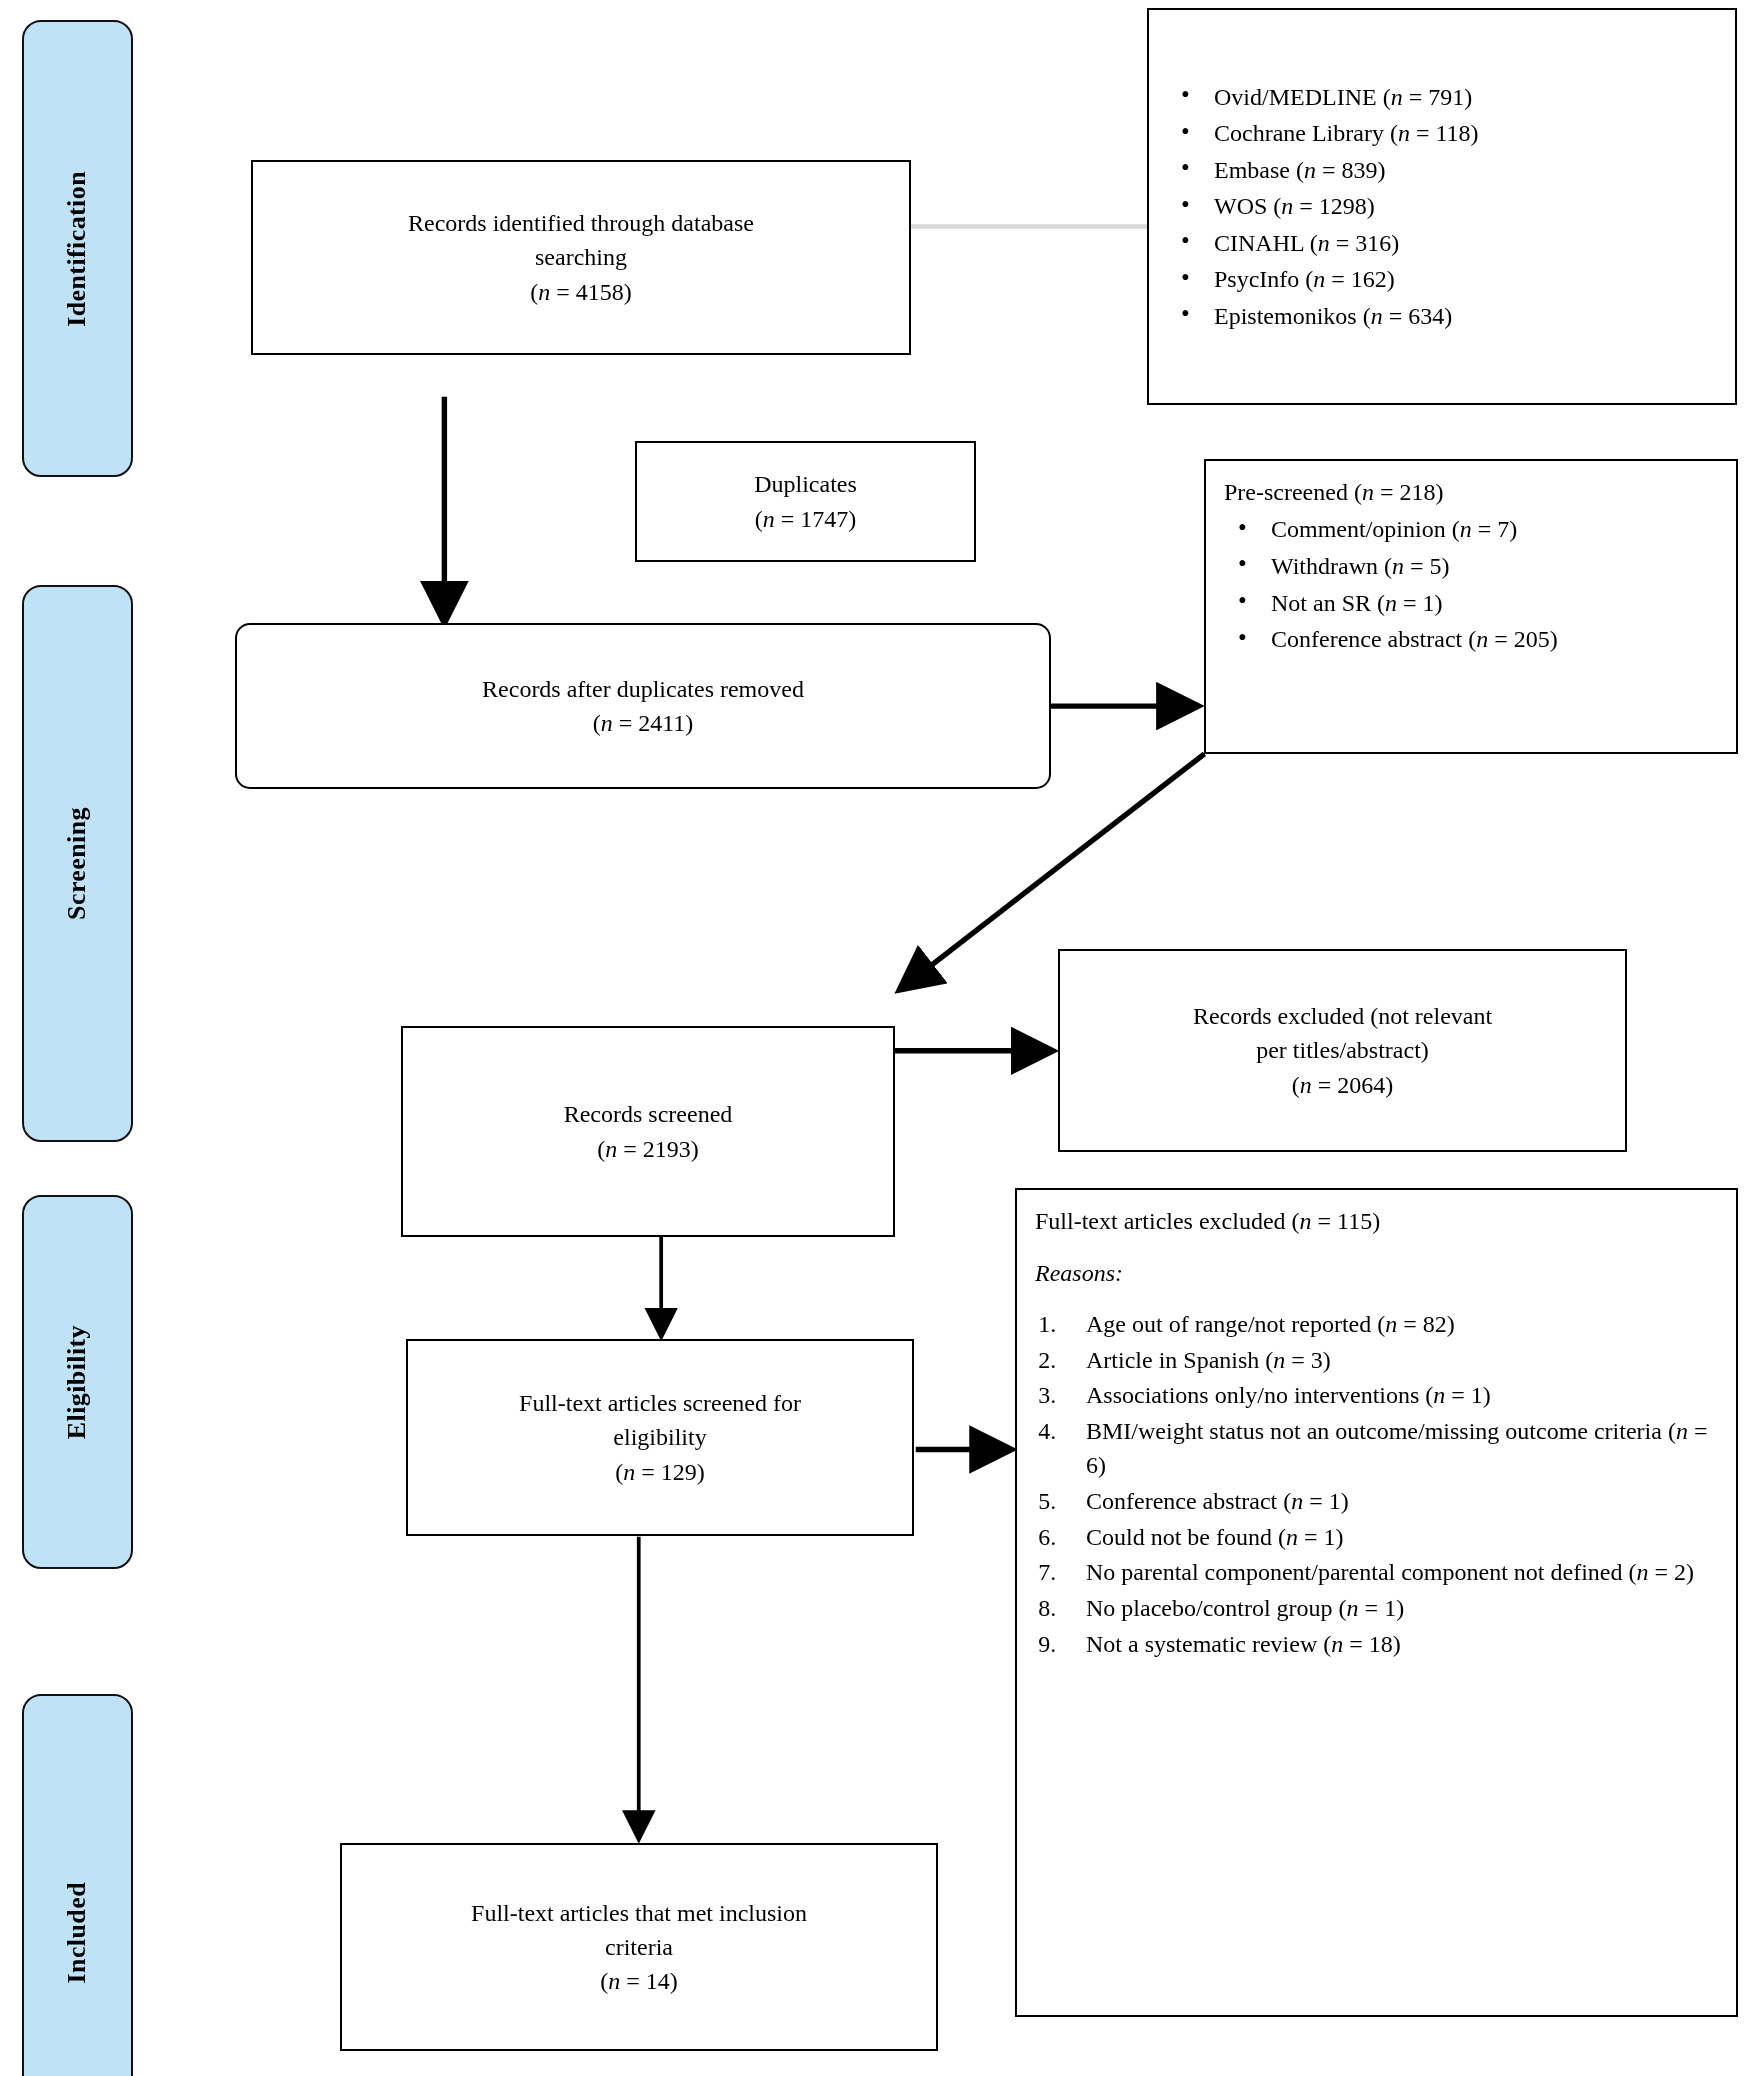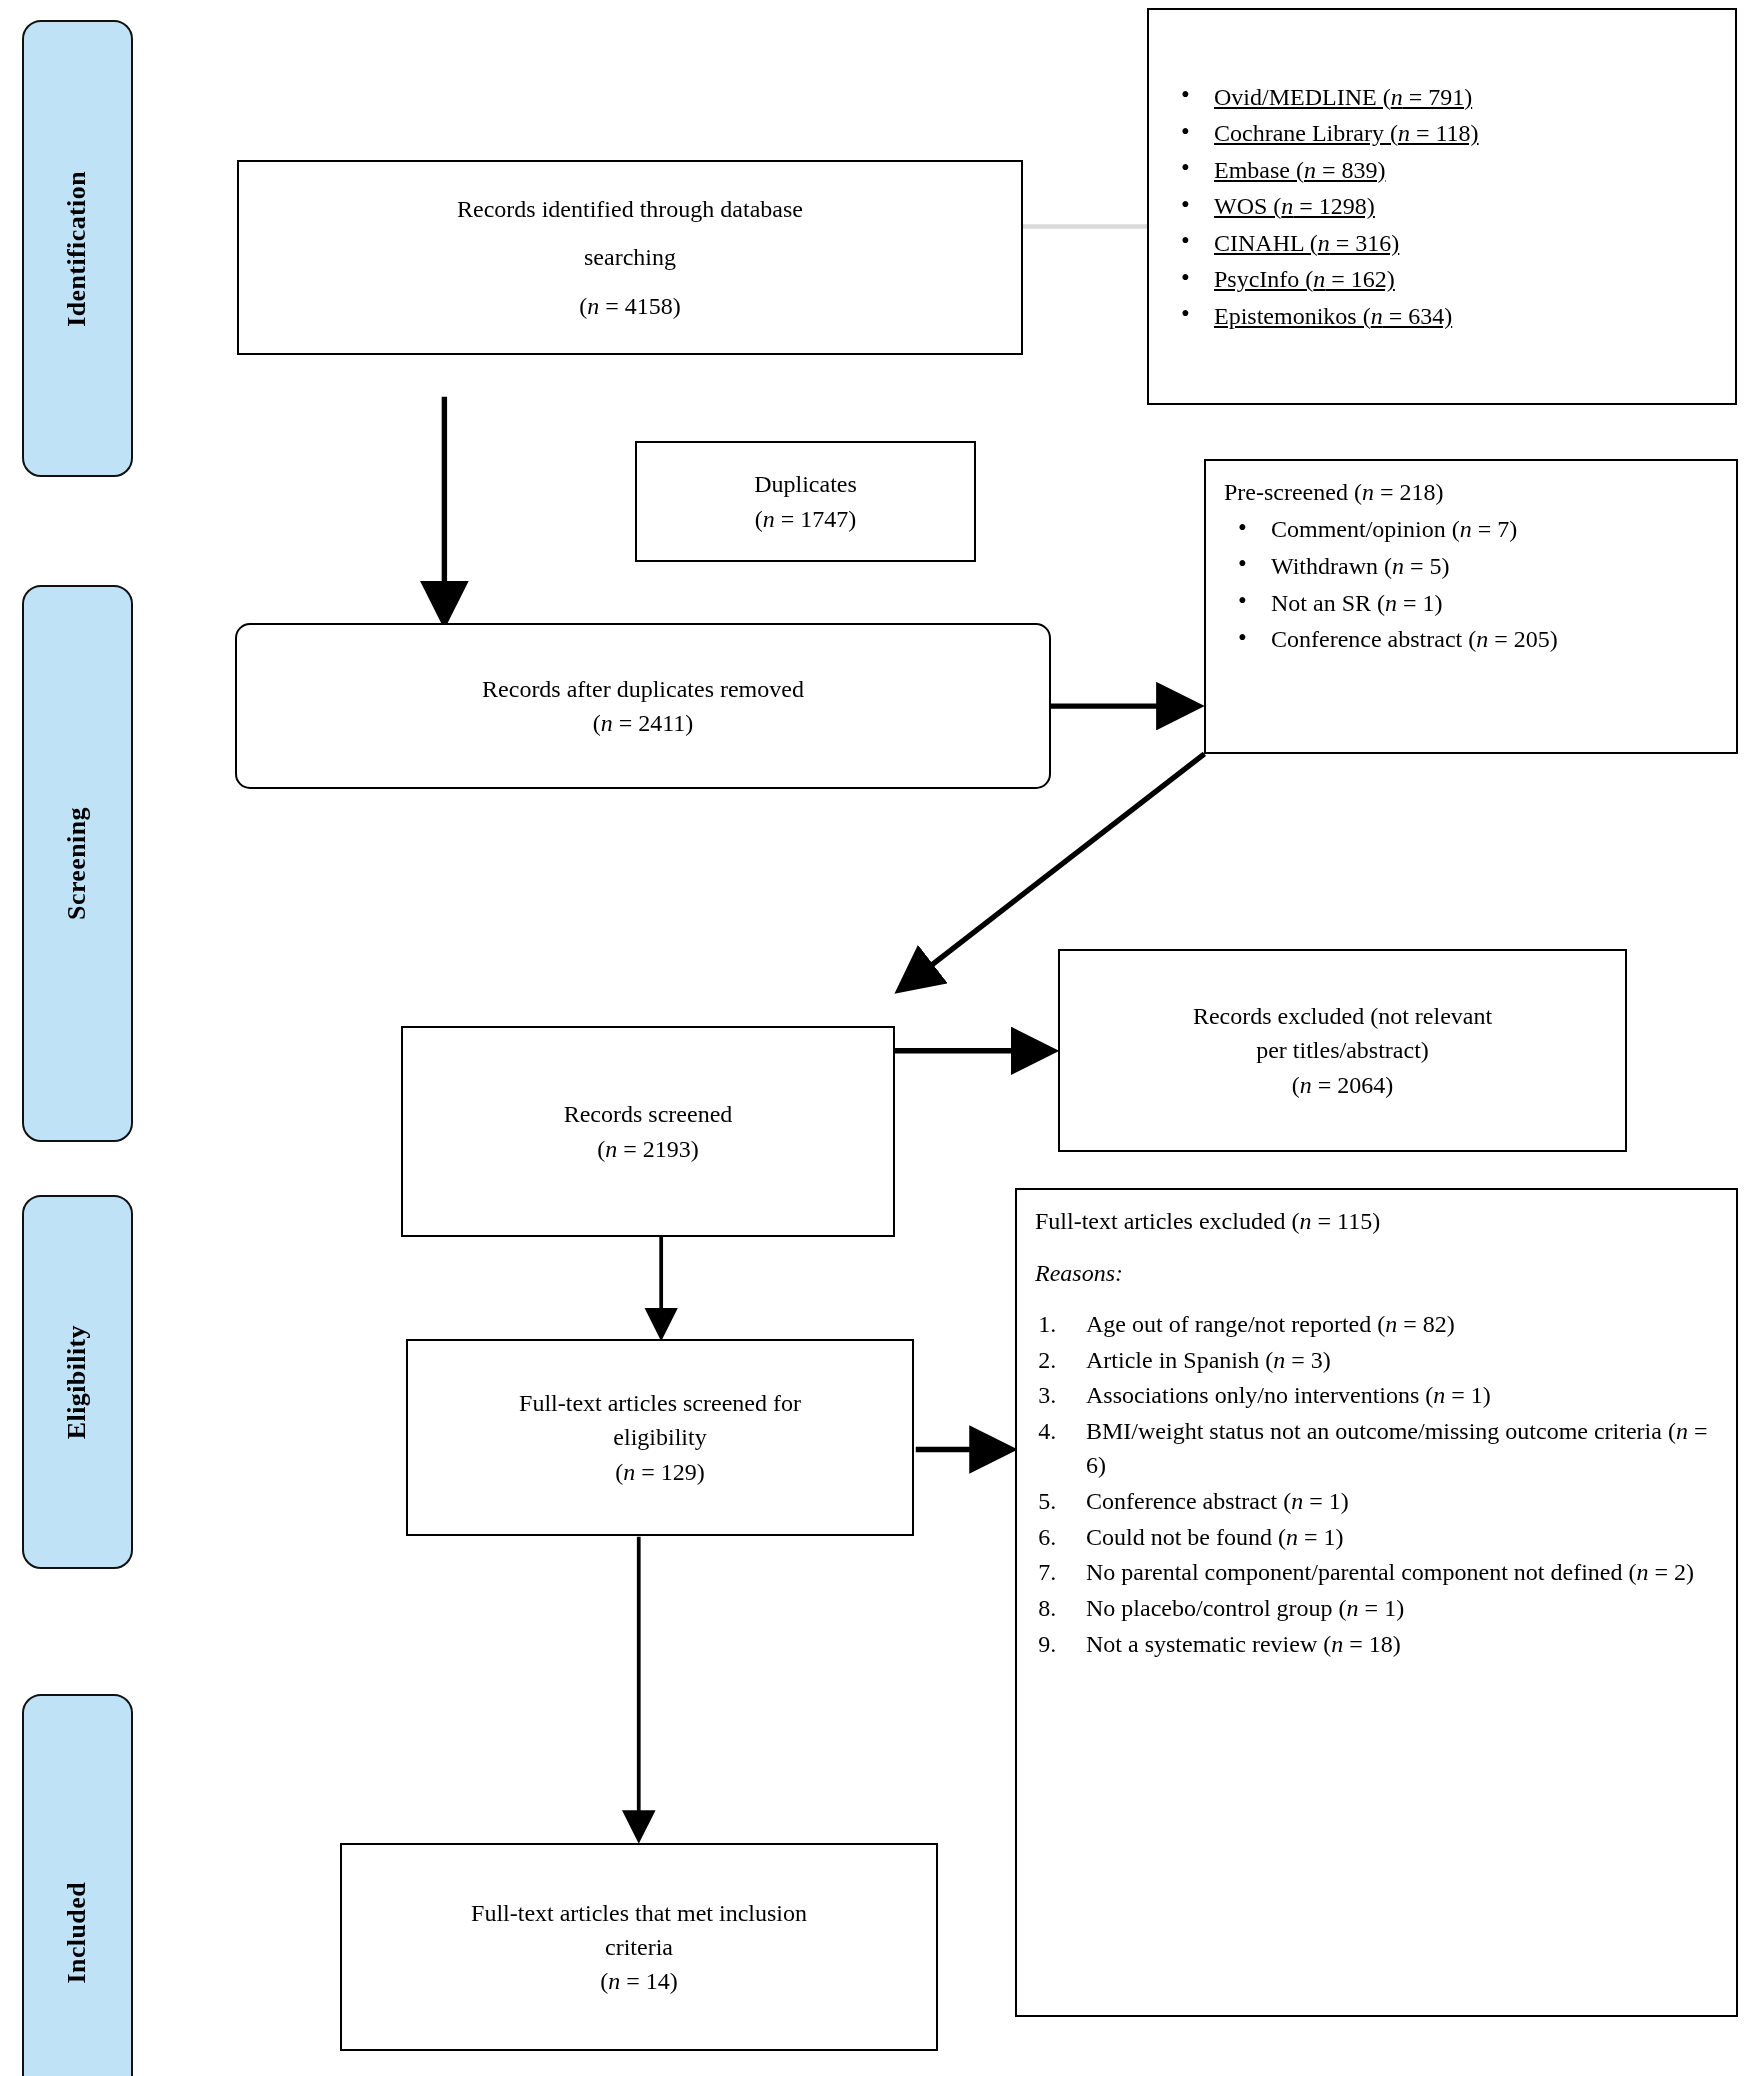--- a/index.html
+++ b/index.html
@@ -152,28 +152,28 @@
   </div>
 
   <div class="phase" style="left:21.6px; top:1195px; width:111px; height:374px;">
     <span class="phase-text">Eligibility</span>
   </div>
 
   <div class="phase" style="left:21.6px; top:1694px; width:111px; height:478px;">
     <span class="phase-text">Included</span>
   </div>
 
-  <div class="box center" style="left:237px; top:160px; width:786px; height:195px;gap:14px;">
+  <div class="box center" style="left:251px; top:160px; width:660px; height:195px;">
     <span class="line">Records identified through database</span>
     <span class="line">searching</span>
     <span class="line">(<em class="n">n</em> = 4158)</span>
   </div>
 
   <div class="box left" style="left:1147px; top:8.3px; width:590px; height:397px; display:flex; align-items:center;">
-    <ul class="blist" style="width:100%;text-decoration:underline;">
+    <ul class="blist" style="width:100%;">
       <li><span>Ovid/MEDLINE (<em class="n">n</em> = 791)</span></li>
       <li><span>Cochrane Library (<em class="n">n</em> = 118)</span></li>
       <li><span>Embase (<em class="n">n</em> = 839)</span></li>
       <li><span>WOS (<em class="n">n</em> = 1298)</span></li>
       <li><span>CINAHL (<em class="n">n</em> = 316)</span></li>
       <li><span>PsycInfo (<em class="n">n</em> = 162)</span></li>
       <li><span>Epistemonikos (<em class="n">n</em> = 634)</span></li>
     </ul>
   </div>
 

